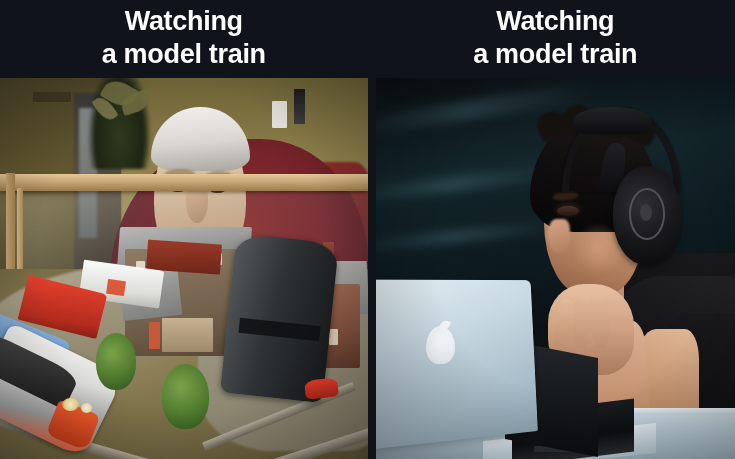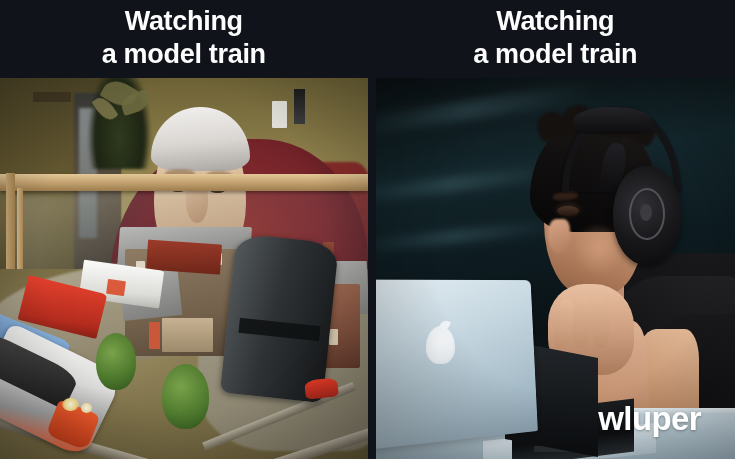--- a/index.html
+++ b/index.html
@@ -677,17 +677,16 @@
         <div class="layer rp-key" style="left:43%;bottom:4.4%;width:17%;height:1.6%;"></div>
         <div class="layer rp-key" style="left:44%;bottom:1.8%;width:16%;height:1.6%;"></div>
         <div class="layer rp-screen-back"></div>
         <div class="layer rp-lid"></div>
         <div class="layer rp-apple"></div>
         <div class="layer rp-apple-leaf"></div>
 
         <div class="layer rp-vignette2"></div>
       </div>
 
-      <div class="logo">wluper</div>
     </div>
   </div>
 
 </div>
 
 </body></html>

